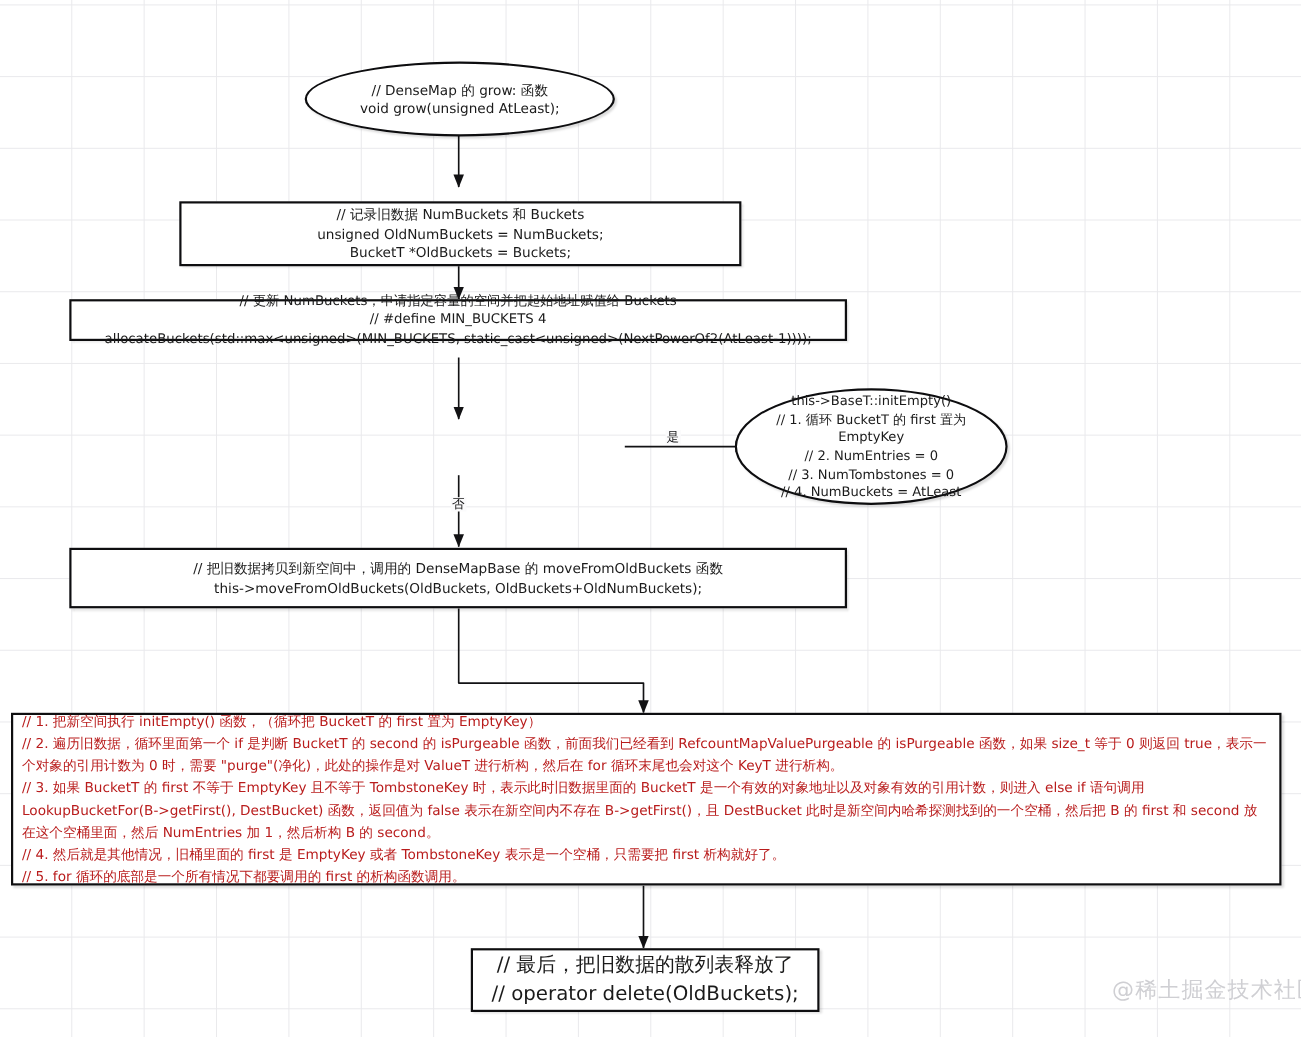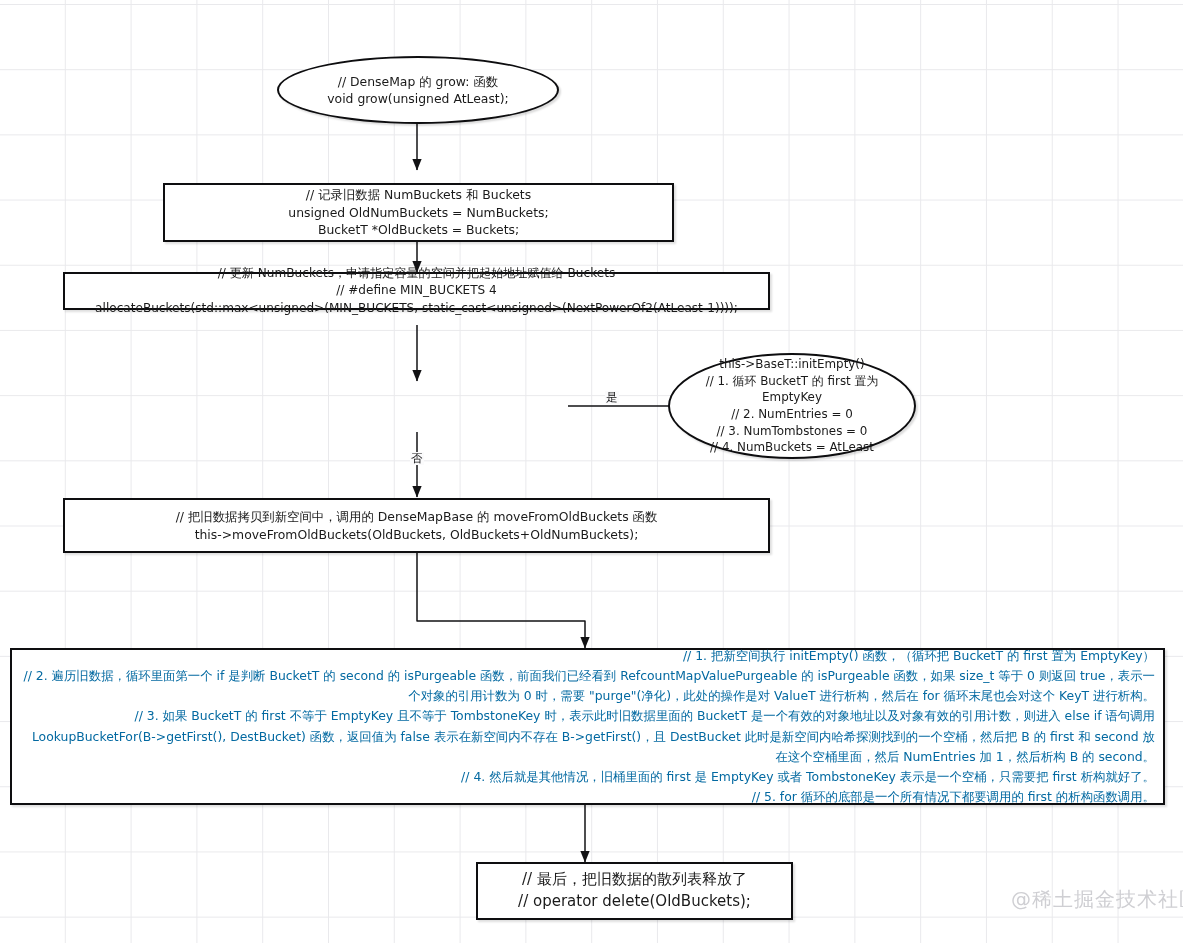--- a/index.html
+++ b/index.html
@@ -102,24 +102,24 @@
     font-size: 20px;
     letter-spacing: 1px;
     z-index: 5;
     white-space: nowrap;
   }
   .big-box-text {
     display: block;
     width: 100%;
     padding: 0 8px;
     box-sizing: border-box;
-    text-align: right;
+    text-align: left;
     font-size: 12.4px;
     line-height: 1.62;
-    color: #0369a1;
+    color: #b91c1c;
   }
   .big-box-text .ln { display: block; }
 </style>
 </head>
 <body>
 
 <div id="canvas">
 
   <svg id="svg-layer" viewBox="0 0 1183 943" xmlns="http://www.w3.org/2000/svg">
     <defs>
@@ -177,20 +177,20 @@
 
   <div class="node rect" style="left:63px; top:498px; width:707px; height:55px; font-size:12.4px;text-align:center;">
     <span>// 把旧数据拷贝到新空间中，调用的 DenseMapBase 的 moveFromOldBuckets 函数
 this-&gt;moveFromOldBuckets(OldBuckets, OldBuckets+OldNumBuckets);</span>
   </div>
 
   <div class="node rect" style="left:10px; top:648px; width:1155px; height:157px; align-items:center;">
     <div class="big-box-text" id="details-text"><span class="ln">// 1. 把新空间执行 initEmpty() 函数，（循环把 BucketT 的 first 置为 EmptyKey）</span><span class="ln">// 2. 遍历旧数据，循环里面第一个 if 是判断 BucketT 的 second 的 isPurgeable 函数，前面我们已经看到 RefcountMapValuePurgeable 的 isPurgeable 函数，如果 size_t 等于 0 则返回 true，表示一个对象的引用计数为 0 时，需要 "purge"(净化)，此处的操作是对 ValueT 进行析构，然后在 for 循环末尾也会对这个 KeyT 进行析构。</span><span class="ln">// 3. 如果 BucketT 的 first 不等于 EmptyKey 且不等于 TombstoneKey 时，表示此时旧数据里面的 BucketT 是一个有效的对象地址以及对象有效的引用计数，则进入 else if 语句调用 LookupBucketFor(B-&gt;getFirst(), DestBucket) 函数，返回值为 false 表示在新空间内不存在 B-&gt;getFirst()，且 DestBucket 此时是新空间内哈希探测找到的一个空桶，然后把 B 的 first 和 second 放在这个空桶里面，然后 NumEntries 加 1，然后析构 B 的 second。</span><span class="ln">// 4. 然后就是其他情况，旧桶里面的 first 是 EmptyKey 或者 TombstoneKey 表示是一个空桶，只需要把 first 析构就好了。</span><span class="ln">// 5. for 循环的底部是一个所有情况下都要调用的 first 的析构函数调用。</span></div>
   </div>
 
-  <div class="node rect" style="left:428px; top:862px; width:317px; height:58px; font-size:15px;margin-left:48px;">
+  <div class="node rect" style="left:428px; top:862px; width:317px; height:58px; font-size:18px;">
     <span>// 最后，把旧数据的散列表释放了
 // operator delete(OldBuckets);</span>
   </div>
 
   <div class="watermark" style="left:1011px; top:886px;">@稀土掘金技术社区</div>
 
 </div>
 
 </body></html>

